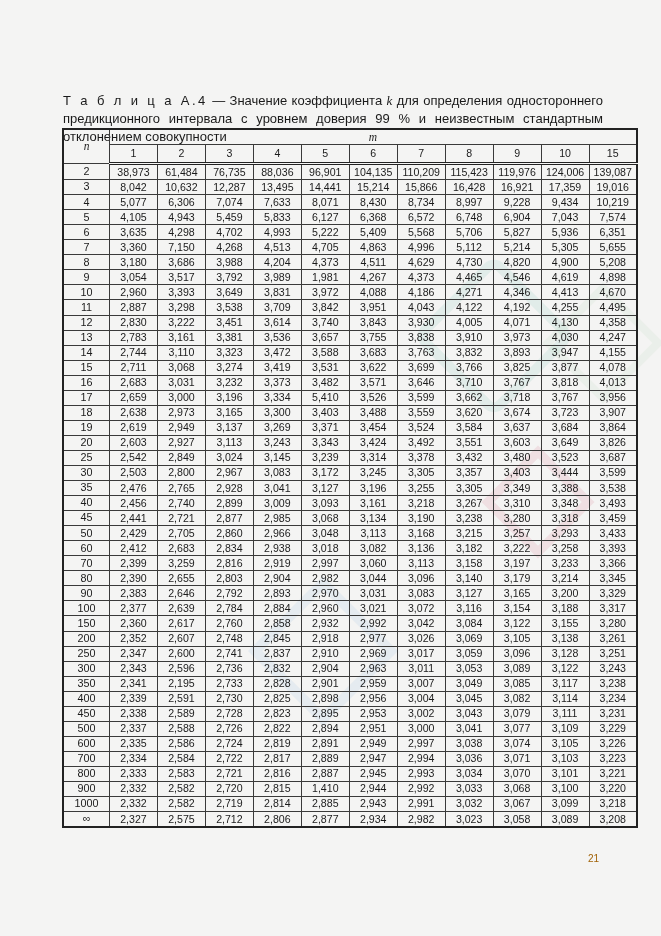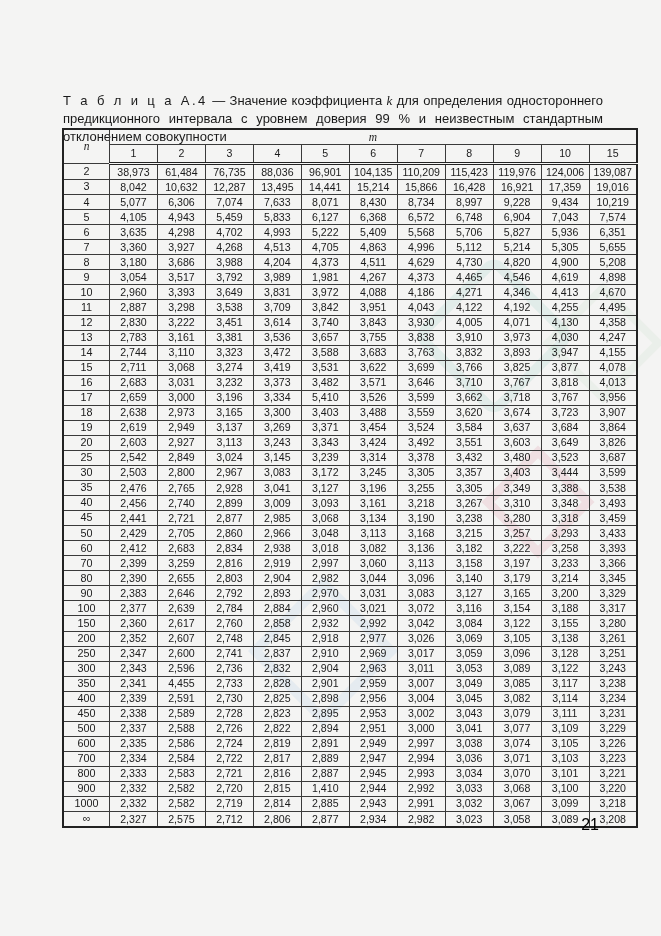--- a/index.html
+++ b/index.html
@@ -37,22 +37,22 @@
     font-weight:normal;overflow:hidden;white-space:nowrap;
   }
   table.coef{border:2px solid #222;}
   th.nh{width:45px;font-style:italic;font-family:"Liberation Serif", serif;font-size:11.5px;}
   th.mh{font-style:italic;font-family:"Liberation Serif", serif;font-size:11.5px;height:17px;}
   tr.mcols th{height:17px;}
   tr.mcols th{border-bottom:3px double #222;}
   th.nh{border-bottom:3px double #222;}
   td.ncol{font-size:10.8px;}
   .page-number{
-    position:absolute;top:816px;right:62px;
-    font-size:16px;color:#000000;
+    position:absolute;top:853px;right:62px;
+    font-size:10px;color:#a16207;
   }
   
   .wm{position:absolute;pointer-events:none;}
   .wm-d1{top:462px;left:498px;width:62px;height:62px;border:9px solid rgba(224,150,170,.22);transform:rotate(45deg);}
   .wm-d2{top:278px;left:436px;width:96px;height:96px;border:10px solid rgba(150,205,195,.20);transform:rotate(45deg);border-radius:14px;}
   .wm-d3{top:598px;left:270px;width:86px;height:86px;border:10px solid rgba(160,195,225,.18);transform:rotate(45deg);}
   .wm-d4{top:300px;left:560px;width:70px;height:70px;border:8px solid rgba(185,220,185,.16);transform:rotate(45deg);}
 </style>
 </head>
 <body>
@@ -160,21 +160,21 @@
           <td>5,409</td>
           <td>5,568</td>
           <td>5,706</td>
           <td>5,827</td>
           <td>5,936</td>
           <td>6,351</td>
         </tr>
         <tr>
           <td class="ncol">7</td>
           <td>3,360</td>
-          <td>3,927</td>
+          <td>7,150</td>
           <td>4,268</td>
           <td>4,513</td>
           <td>4,705</td>
           <td>4,863</td>
           <td>4,996</td>
           <td>5,112</td>
           <td>5,214</td>
           <td>5,305</td>
           <td>5,655</td>
         </tr>
@@ -566,21 +566,21 @@
           <td>2,963</td>
           <td>3,011</td>
           <td>3,053</td>
           <td>3,089</td>
           <td>3,122</td>
           <td>3,243</td>
         </tr>
         <tr>
           <td class="ncol">350</td>
           <td>2,341</td>
-          <td>4,455</td>
+          <td>2,195</td>
           <td>2,733</td>
           <td>2,828</td>
           <td>2,901</td>
           <td>2,959</td>
           <td>3,007</td>
           <td>3,049</td>
           <td>3,085</td>
           <td>3,117</td>
           <td>3,238</td>
         </tr>

